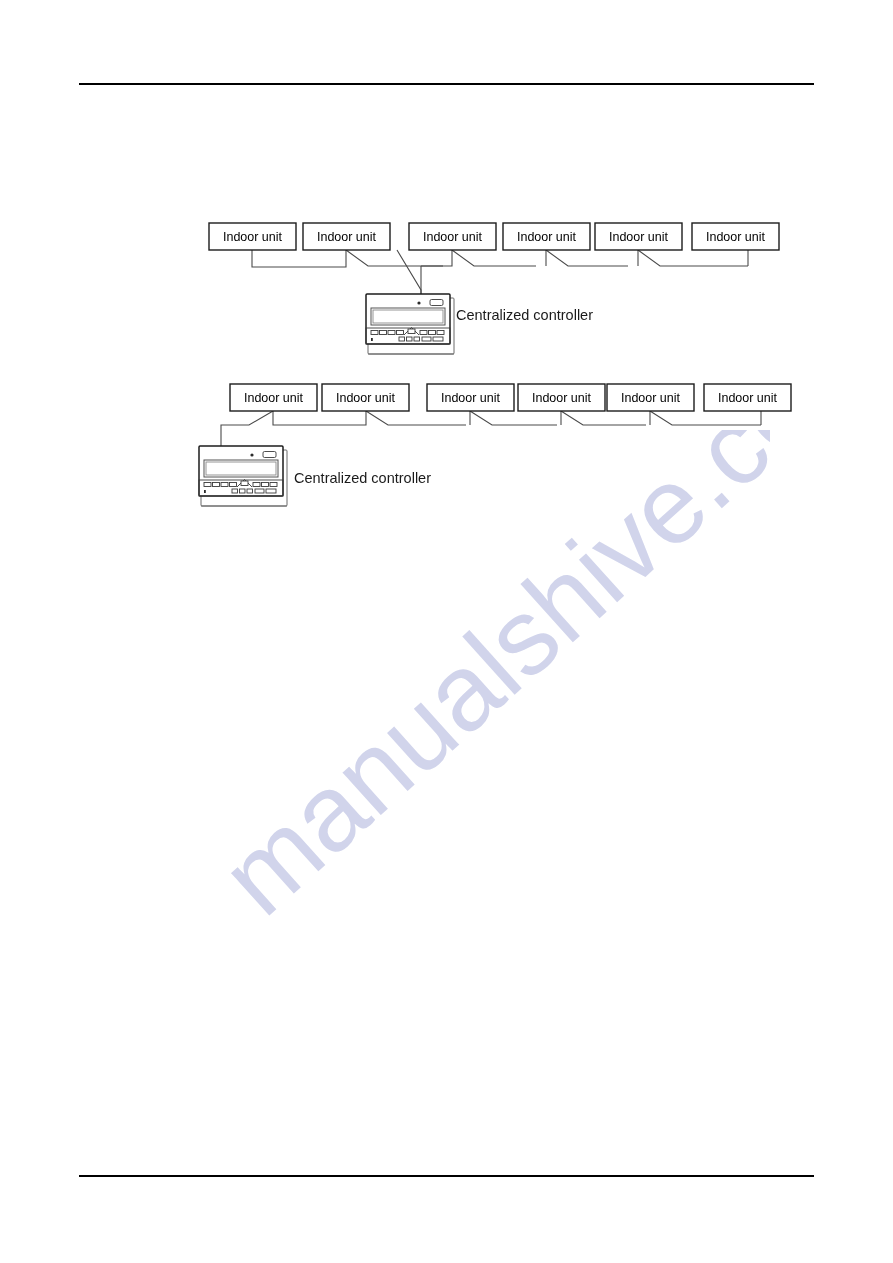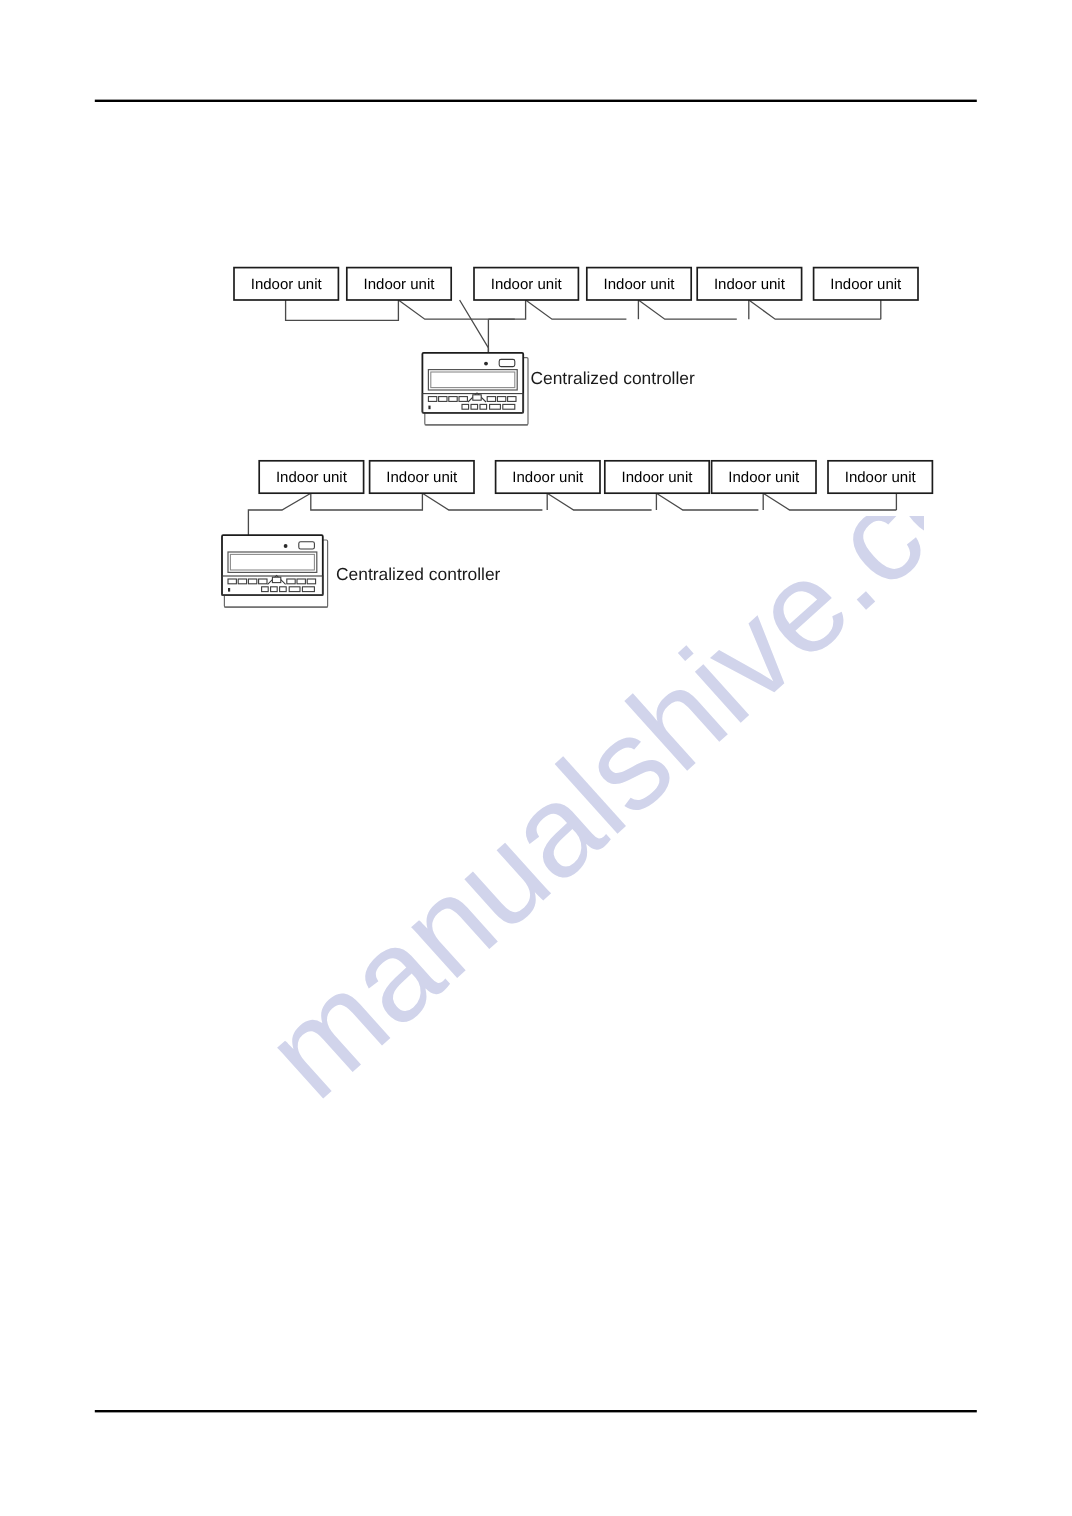--- a/index.html
+++ b/index.html
@@ -40,21 +40,21 @@
     top: 430px;
     width: 620px;
     height: 520px;
     pointer-events: none;
     user-select: none;
   }
 
   
   .diagram {
     position: absolute;
-    left: 2px;
+    left: 16px;
     width: 746px;
   }
   #diagram-1 { top: 210px; height: 150px; }
   #diagram-2 { top: 378px; height: 145px; }
 
   .diagram svg {
     display: block;
     overflow: visible;
   }
 

